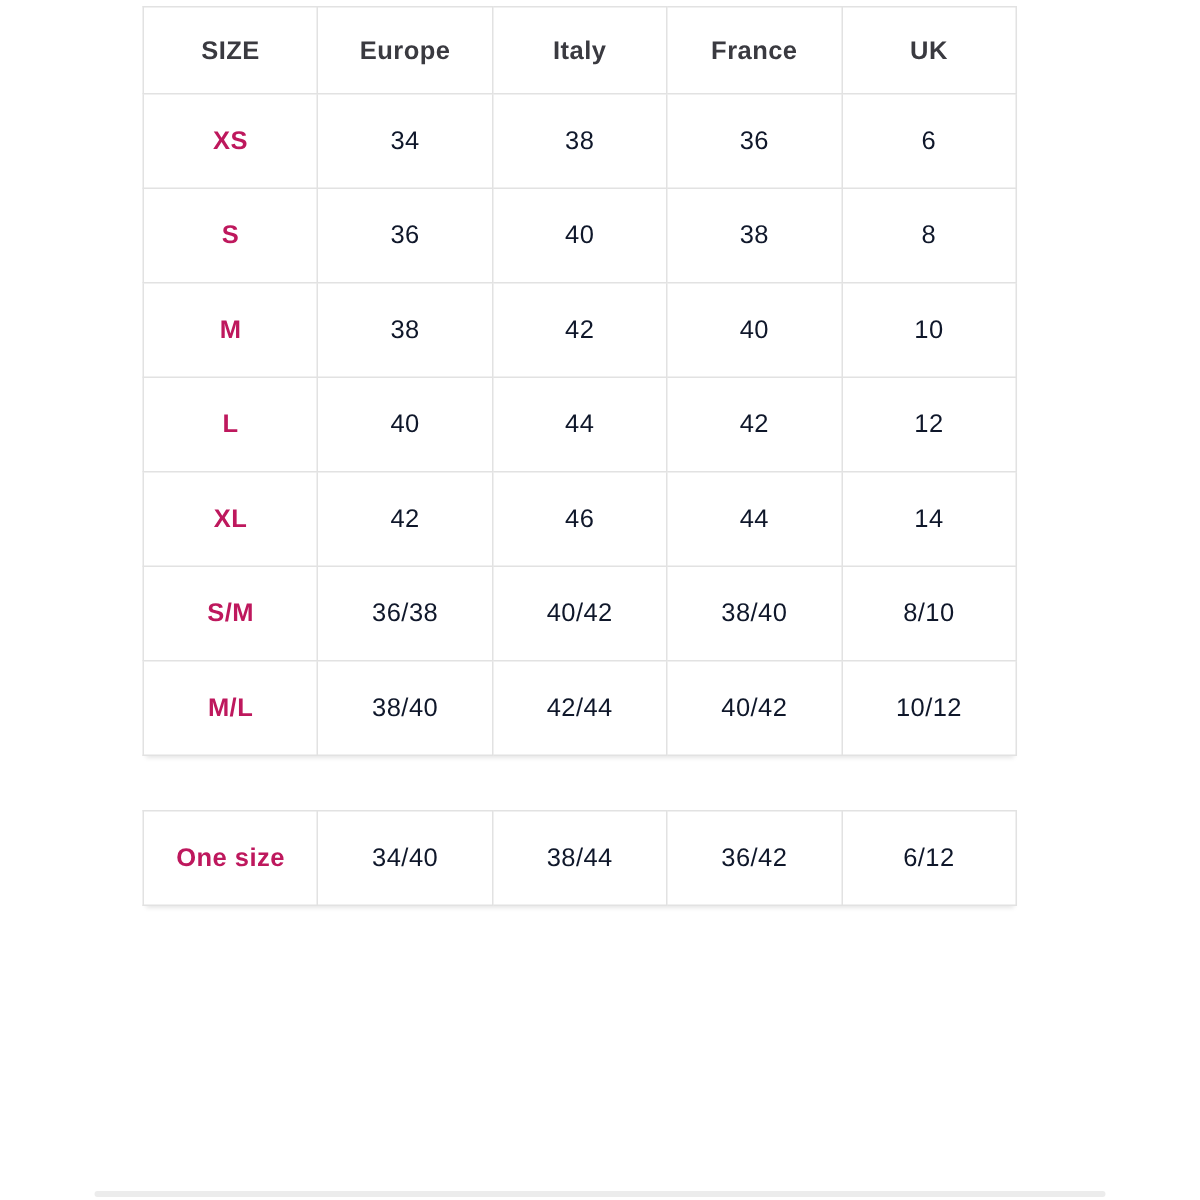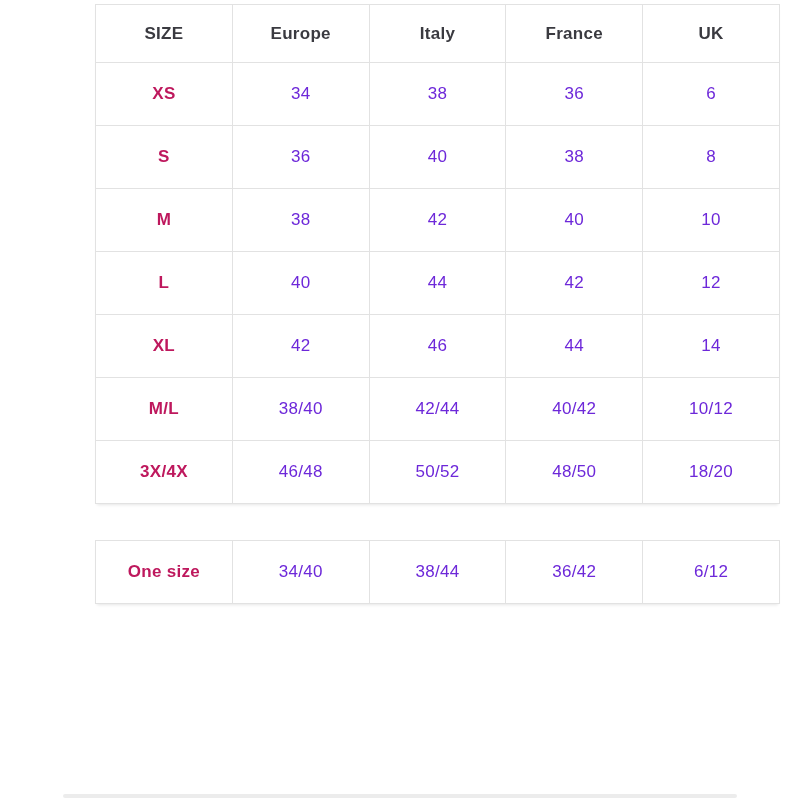--- a/index.html
+++ b/index.html
@@ -10,21 +10,21 @@
   body {
     width: 800px;
     height: 800px;
     position: relative;
     font-family: "Liberation Sans", sans-serif;
     overflow: hidden;
   }
   table.size-table {
     border-collapse: collapse;
     table-layout: fixed;
-    width: 685px;
+    width: 583px;
     background: #ffffff;
     box-shadow: 0 3px 3px -2px rgba(0,0,0,0.10);
   }
   table.size-table.t1 { margin: 4px 0 0 95px; }
   table.size-table.t2 { margin: 36px 0 0 95px; }
 
   .size-table th,
   .size-table td {
     border: 1px solid #e2e2e2;
     text-align: center;
@@ -39,21 +39,21 @@
     color: #3a3a40;
   }
   .size-table tbody th {
     height: 62px;
     font-weight: 700;
     color: #be185d;
   }
   .size-table tbody td {
     height: 62px;
     font-weight: 400;
-    color: #6d28d9;
+    color: #0f172a;
   }
   .hscrollbar {
     position: absolute;
     left: 63px;
     top: 794px;
     width: 674px;
     height: 4px;
     background: #ececec;
     border-radius: 2px;
   }
@@ -101,32 +101,32 @@
       <td>12</td>
     </tr>
     <tr>
       <th>XL</th>
       <td>42</td>
       <td>46</td>
       <td>44</td>
       <td>14</td>
     </tr>
     <tr>
+      <th>S/M</th>
+      <td>36/38</td>
+      <td>40/42</td>
+      <td>38/40</td>
+      <td>8/10</td>
+    </tr>
+    <tr>
       <th>M/L</th>
       <td>38/40</td>
       <td>42/44</td>
       <td>40/42</td>
       <td>10/12</td>
-    </tr>
-    <tr>
-      <th>3X/4X</th>
-      <td>46/48</td>
-      <td>50/52</td>
-      <td>48/50</td>
-      <td>18/20</td>
     </tr>
   </tbody>
 </table>
 
 <table class="size-table t2">
   <tbody>
     <tr>
       <th>One size</th>
       <td>34/40</td>
       <td>38/44</td>

